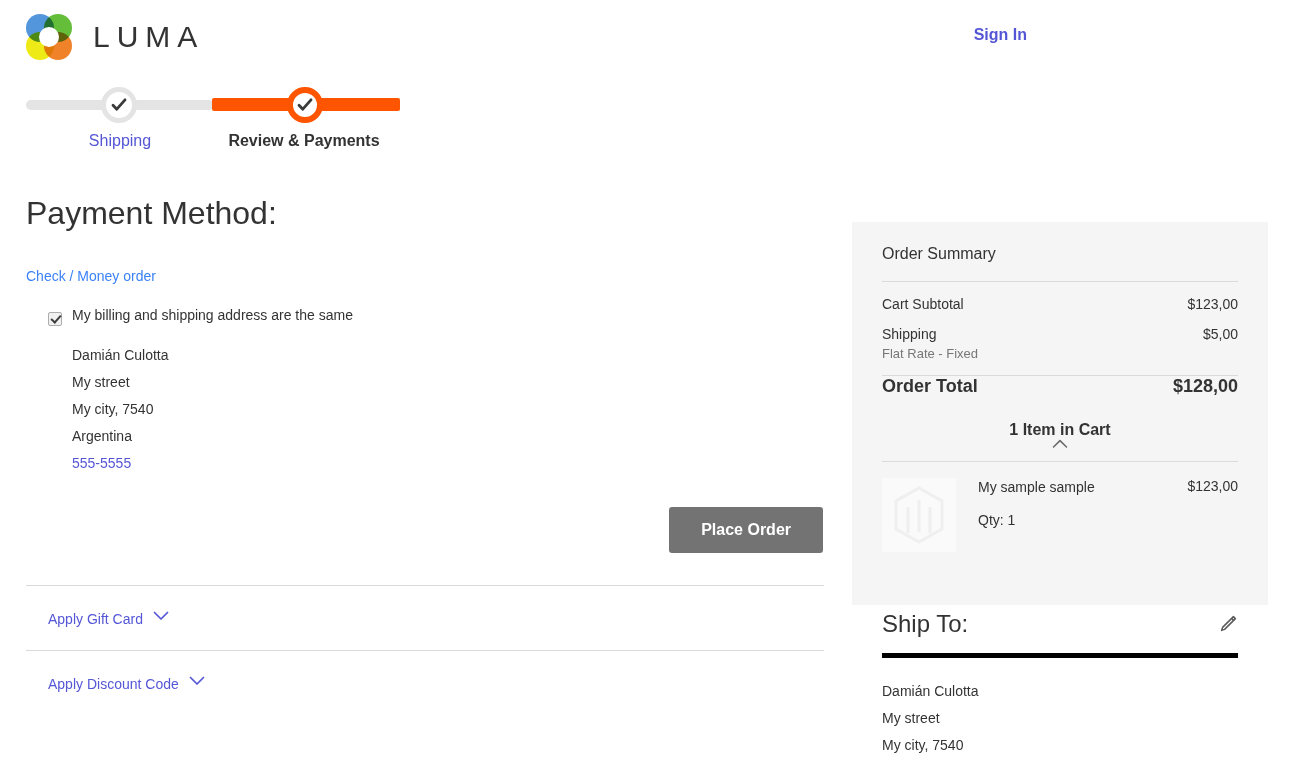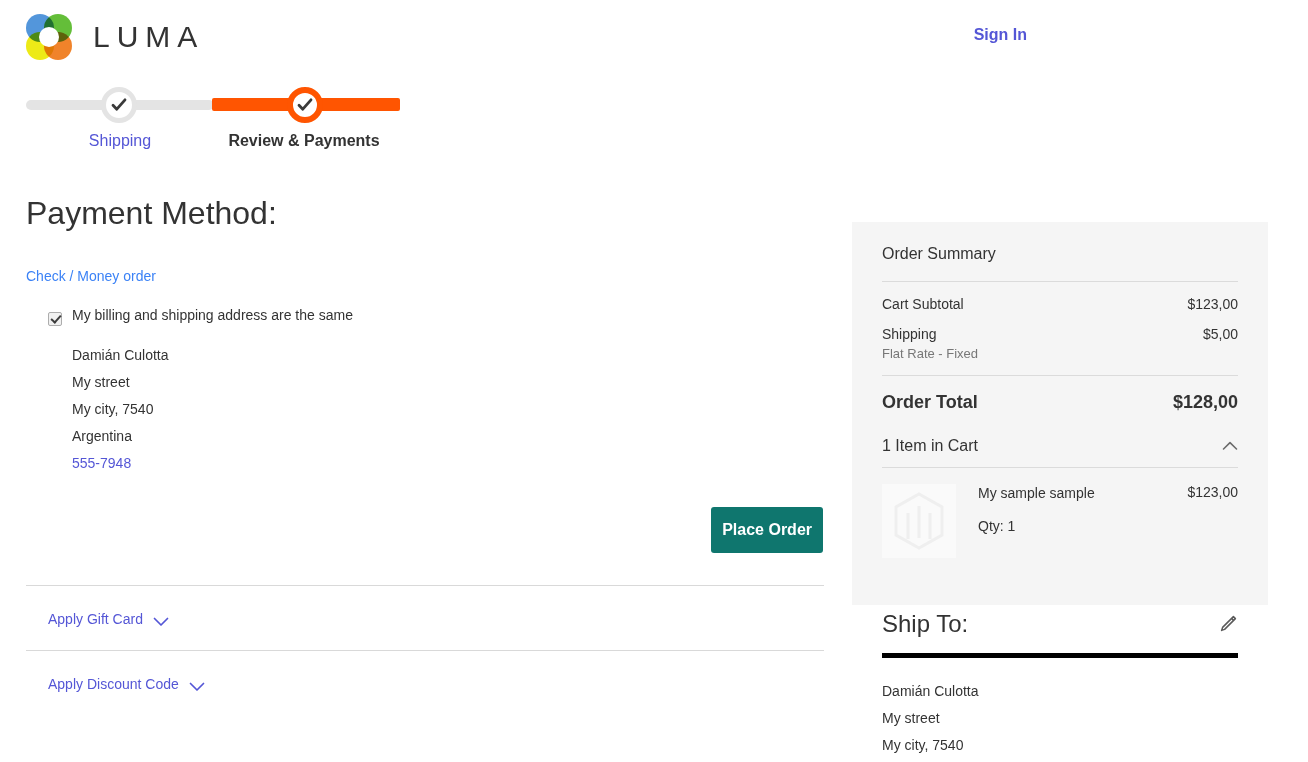--- a/index.html
+++ b/index.html
@@ -99,30 +99,30 @@
     font-size: 14px; color: #333333; margin-left: 10px; line-height: 1.4; cursor: pointer;
   }
   .addr-lines { margin: 16px 0 0 24px; }
   .addr-lines div { font-size: 14px; color: #333333; line-height: 27px; }
   .addr-lines .phone { color: #5456d6; cursor: pointer; }
 
   .place-order-row {
     display: flex; justify-content: flex-end; margin-top: 30px; padding-right: 1px;
   }
   .place-order-btn {
-    background: #0f766e; color: #ffffff; border: none; border-radius: 3px;
+    background: #737373; color: #ffffff; border: none; border-radius: 3px;
     font-family: "Liberation Sans", sans-serif;
-    font-size: 16px; font-weight: bold; padding: 15px 11px; cursor: pointer;
+    font-size: 16px; font-weight: bold; padding: 15px 32px; cursor: pointer;
     line-height: 1;
   }
 
   .accordion { margin-top: 32px; }
   .acc-item { border-top: 1px solid #d9d9d9; padding: 24px 0 22px 22px; }
   .acc-trigger {
-    display: inline-flex; align-items: flex-end; gap: 10px;
+    display: inline-flex; align-items: flex-start; gap: 10px;
     font-size: 14px; color: #5456d6; cursor: pointer; background: none;
     border: none; padding: 0; font-family: "Liberation Sans", sans-serif;
   }
   .chev { display: block; }
 
   
   .summary-panel {
     position: absolute; left: 852px; top: 222px; width: 416px; height: 383px;
     background: #f5f5f5; padding: 22px 30px 0 30px;
   }
@@ -132,27 +132,27 @@
   }
   .totals { border-top: 1px solid #dbdbdb; padding-top: 14px; }
   .total-row {
     display: flex; justify-content: space-between; align-items: flex-start;
     font-size: 14px; color: #333333; margin-bottom: 14px;
   }
   .total-row .sub { font-size: 13px; color: #777777; margin-top: 4px; }
   .total-row .lbl-wrap { display: flex; flex-direction: column; }
   .grand-row {
     display: flex; justify-content: space-between; align-items: center;
-    border-top: 1px solid #dbdbdb; padding-top: 16px; margin-top: 2px;
+    border-top: 1px solid #dbdbdb; margin-top: 2px;
     font-size: 18px; font-weight: bold; color: #333333;
   }
   .items-toggle {
     display: flex; justify-content: space-between; align-items: center;
     margin-top: 24px; padding-bottom: 12px; cursor: pointer;
-    font-size: 16px; font-weight: 400; color: #333333;
+    font-size: 16px; font-weight: 700; color: #333333; flex-direction: column;
   }
   .items-list { border-top: 1px solid #dbdbdb; padding-top: 16px; }
   .cart-item { display: flex; align-items: flex-start; }
   .thumb {
     width: 74px; height: 74px; background: #fafafa; flex: none;
     display: flex; align-items: center; justify-content: center;
   }
   .item-mid { flex: 1; padding-left: 22px; }
   .item-name { font-size: 14px; color: #333333; line-height: 1.3; }
   .item-qty { font-size: 14px; color: #333333; margin-top: 16px; }
@@ -217,21 +217,21 @@
       <div class="billing-check-row">
         <input type="checkbox" class="cb" checked="" style="">
         <label class="cb-label">My billing and shipping address are the same</label>
       </div>
 
       <div class="addr-lines">
         <div>Damián Culotta</div>
         <div>My street</div>
         <div>My city, 7540</div>
         <div>Argentina</div>
-        <div class="phone">555-7948</div>
+        <div class="phone">555-5555</div>
       </div>
     </div>
 
     <div class="place-order-row">
       <button class="place-order-btn">Place Order</button>
     </div>
 
     <div class="accordion">
       <div class="acc-item">
         <button class="acc-trigger">

